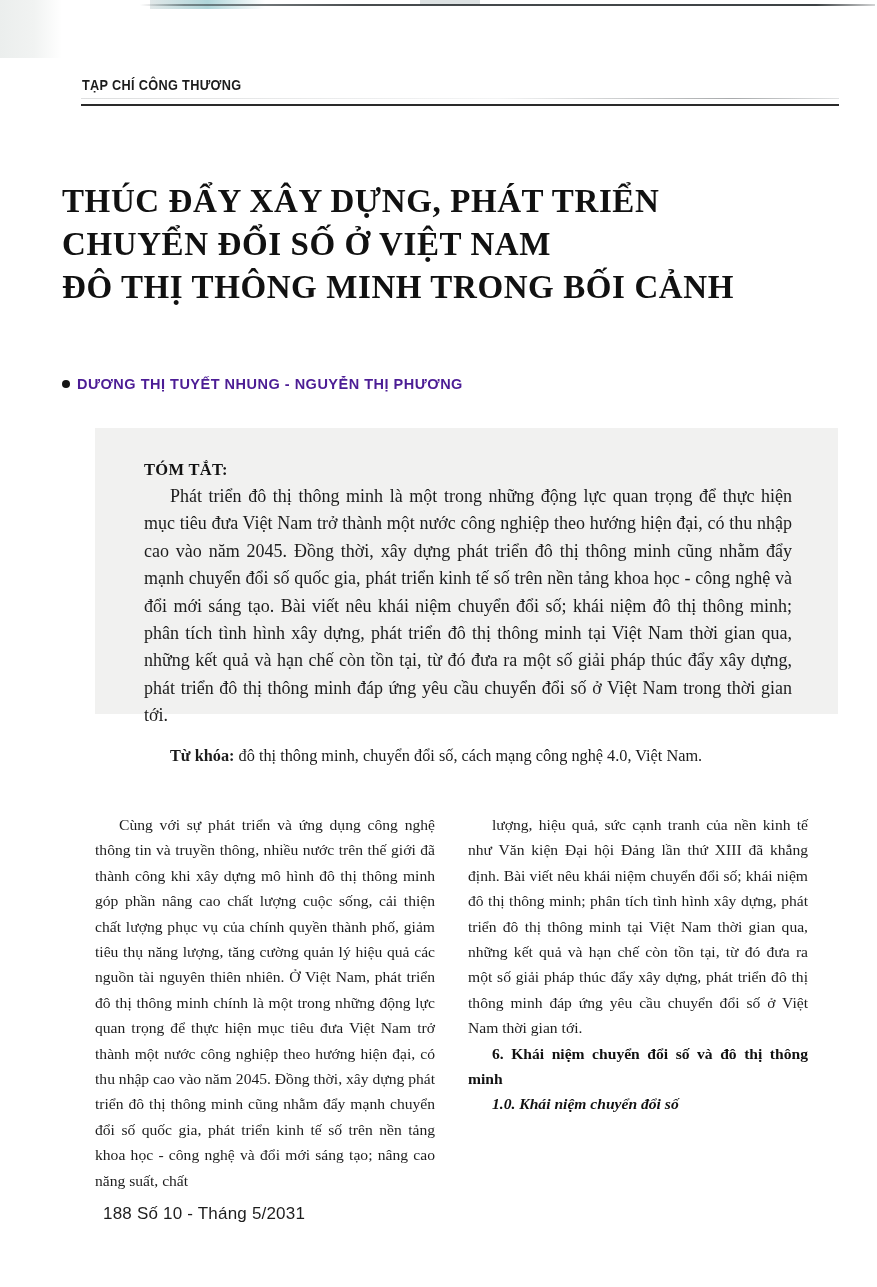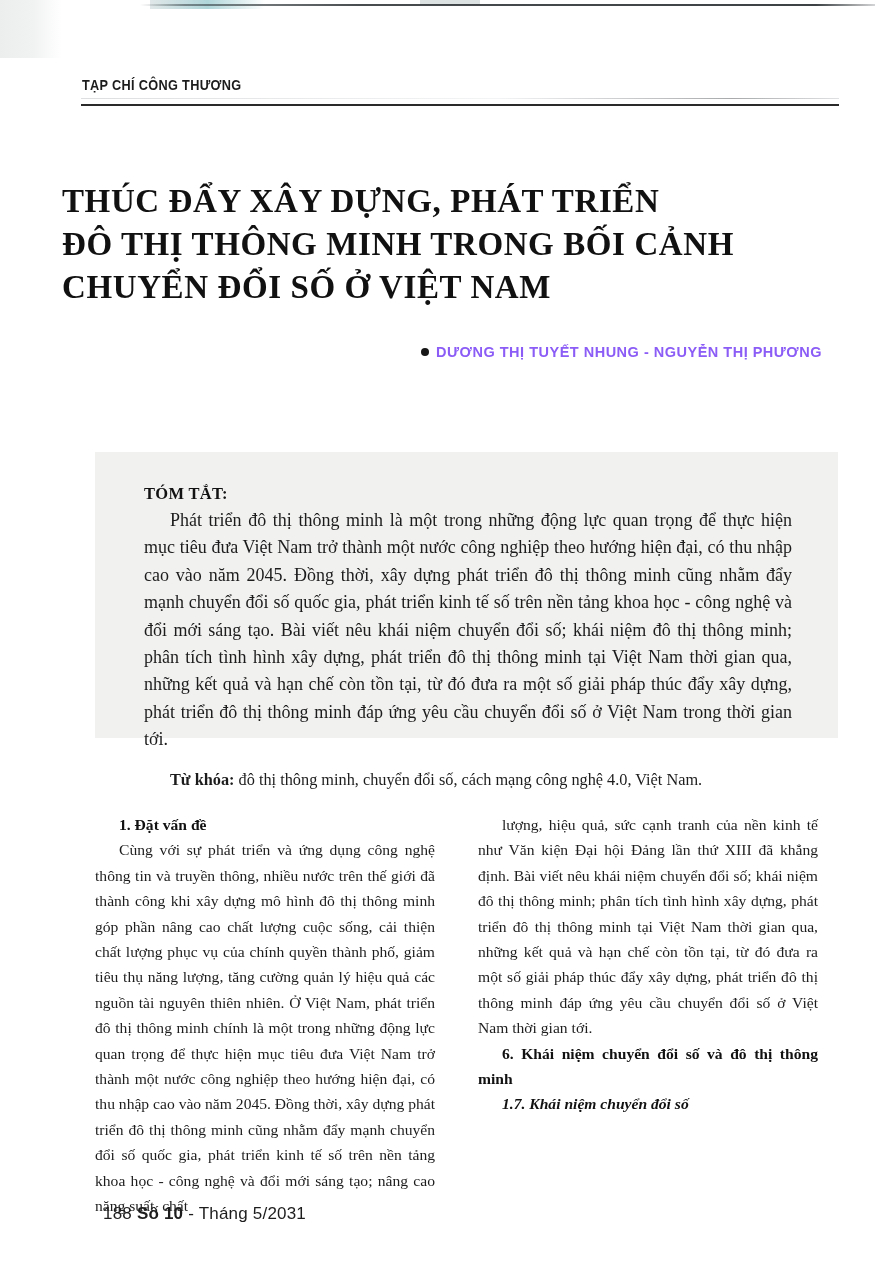--- a/index.html
+++ b/index.html
@@ -98,45 +98,45 @@
     line-height: 43px;
     letter-spacing: 0.6px;
     color: #111111;
   }
   .title-line { display: block; white-space: nowrap; }
 
   
   .authors {
     position: absolute;
     left: 62px;
-    top: 344px;
+    top: 376px;
     width: 760px;
-    text-align: right;
+    text-align: left;
     font-family: "Liberation Sans", "DejaVu Sans", sans-serif;
     font-weight: 700;
     font-size: 14.5px;
     letter-spacing: 0.5px;
-    color: #8b5cf6;
+    color: #4c1d95;
     white-space: nowrap;
   }
   .authors .bullet {
     display: inline-block;
     width: 8px;
     height: 8px;
     border-radius: 50%;
     background: #161616;
     margin-right: 7px;
     vertical-align: 1px;
   }
 
   
   .abstract-box {
     position: absolute;
     left: 95px;
-    top: 452px;
+    top: 428px;
     width: 743px;
     height: 286px;
     background: #f1f1f0;
   }
   .abstract-inner {
     position: absolute;
     left: 49px;
     top: 32px;
     width: 648px;
   }
@@ -167,21 +167,21 @@
   .col {
     position: absolute;
     top: 812px;
     width: 340px;
     font-size: 15.6px;
     line-height: 25.4px;
     text-align: justify;
     color: #1d1d1d;
   }
   .col-left { left: 95px; }
-  .col-right { left: 478px; }
+  .col-right { left: 468px; }
 
   .col p {
     margin: 0;
     text-indent: 24px;
   }
   .h-sec {
     margin: 0;
     font-weight: 700;
     font-size: 15.6px;
     line-height: 25.4px;
@@ -204,64 +204,63 @@
     position: absolute;
     left: 90px;
     top: 1204px;
     font-family: "Liberation Sans", "DejaVu Sans", sans-serif;
     font-size: 17px;
     color: #1d1d1d;
     white-space: nowrap;
     letter-spacing: 0.2px;
   }
   .footer .page-no { font-weight: 400; margin-left: 13px; }
-  .footer .issue { font-weight: 700; margin-top: 13px; }
+  .footer .issue { font-weight: 400; margin-top: 13px; }
   .footer .date { font-weight: 400; }
 </style>
 </head>
 <body>
 
 <div class="page">
 
   <div class="scan-left-smudge"></div>
   <div class="scan-tint-a"></div>
   <div class="scan-tint-b"></div>
   <div class="scan-top-rule"></div>
 
   <div class="running-head">TẠP CHÍ CÔNG THƯƠNG</div>
   <div class="head-rule-ghost"></div>
   <div class="head-rule"></div>
 
   <h1 class="title">
     <span class="title-line">THÚC ĐẨY XÂY DỰNG, PHÁT TRIỂN</span>
+    <span class="title-line">CHUYỂN ĐỔI SỐ Ở VIỆT NAM</span>
     <span class="title-line">ĐÔ THỊ THÔNG MINH TRONG BỐI CẢNH</span>
-    <span class="title-line">CHUYỂN ĐỔI SỐ Ở VIỆT NAM</span>
   </h1>
 
   <div class="authors">
     <span class="bullet"></span><span>DƯƠNG THỊ TUYẾT NHUNG - NGUYỄN THỊ PHƯƠNG</span>
   </div>
 
   <div class="abstract-box">
     <div class="abstract-inner">
       <div class="abstract-label">TÓM TẮT:</div>
       <div class="abstract-body">Phát triển đô thị thông minh là một trong những động lực quan trọng để thực hiện mục tiêu đưa Việt Nam trở thành một nước công nghiệp theo hướng hiện đại, có thu nhập cao vào năm 2045. Đồng thời, xây dựng phát triển đô thị thông minh cũng nhằm đẩy mạnh chuyển đổi số quốc gia, phát triển kinh tế số trên nền tảng khoa học - công nghệ và đổi mới sáng tạo. Bài viết nêu khái niệm chuyển đổi số; khái niệm đô thị thông minh; phân tích tình hình xây dựng, phát triển đô thị thông minh tại Việt Nam thời gian qua, những kết quả và hạn chế còn tồn tại, từ đó đưa ra một số giải pháp thúc đẩy xây dựng, phát triển đô thị thông minh đáp ứng yêu cầu chuyển đổi số ở Việt Nam trong thời gian tới.</div>
       <div class="keywords"><b>Từ khóa:</b> <span>đô thị thông minh, chuyển đổi số, cách mạng công nghệ 4.0, Việt Nam.</span></div>
     </div>
   </div>
 
   <div class="col col-left">
-    <p class="h-sec">1. Đặt vấn đề</p>
     <p>Cùng với sự phát triển và ứng dụng công nghệ thông tin và truyền thông, nhiều nước trên thế giới đã thành công khi xây dựng mô hình đô thị thông minh góp phần nâng cao chất lượng cuộc sống, cải thiện chất lượng phục vụ của chính quyền thành phố, giảm tiêu thụ năng lượng, tăng cường quản lý hiệu quả các nguồn tài nguyên thiên nhiên. Ở Việt Nam, phát triển đô thị thông minh chính là một trong những động lực quan trọng để thực hiện mục tiêu đưa Việt Nam trở thành một nước công nghiệp theo hướng hiện đại, có thu nhập cao vào năm 2045. Đồng thời, xây dựng phát triển đô thị thông minh cũng nhằm đẩy mạnh chuyển đổi số quốc gia, phát triển kinh tế số trên nền tảng khoa học - công nghệ và đổi mới sáng tạo; nâng cao năng suất, chất</p>
   </div>
 
   <div class="col col-right">
     <p>lượng, hiệu quả, sức cạnh tranh của nền kinh tế như Văn kiện Đại hội Đảng lần thứ XIII đã khẳng định. Bài viết nêu khái niệm chuyển đổi số; khái niệm đô thị thông minh; phân tích tình hình xây dựng, phát triển đô thị thông minh tại Việt Nam thời gian qua, những kết quả và hạn chế còn tồn tại, từ đó đưa ra một số giải pháp thúc đẩy xây dựng, phát triển đô thị thông minh đáp ứng yêu cầu chuyển đổi số ở Việt Nam thời gian tới.</p>
     <p class="h-sec">6. Khái niệm chuyển đổi số và đô thị thông minh</p>
-    <p class="h-sub">1.7. Khái niệm chuyển đổi số</p>
+    <p class="h-sub">1.0. Khái niệm chuyển đổi số</p>
   </div>
 
   <div class="footer">
     <span class="page-no">188</span>
     <span class="issue">Số 10</span><span class="date"> - </span><span class="date">Tháng 5/2031</span>
   </div>
 
 </div>
 
 </body></html>

